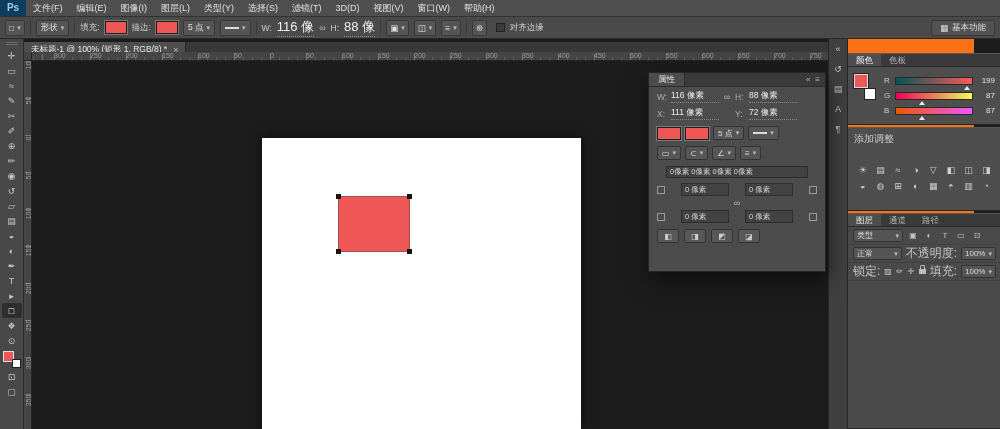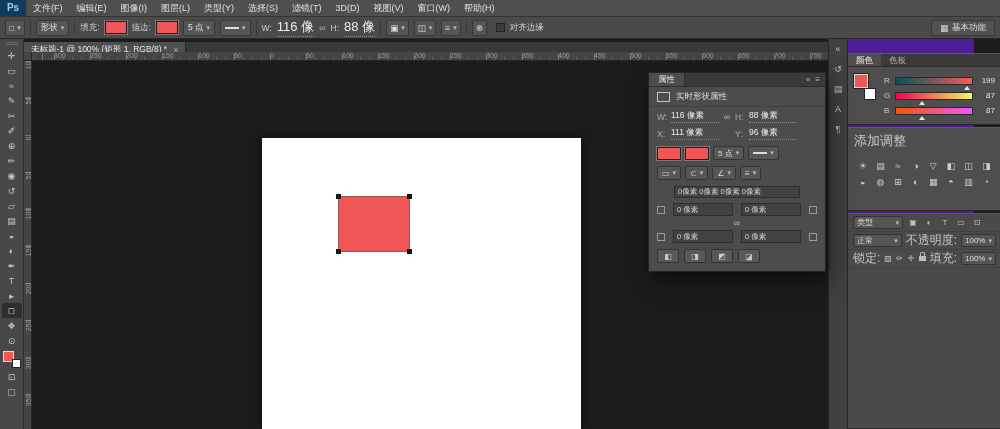--- a/index.html
+++ b/index.html
@@ -62,34 +62,34 @@
   .phicons{margin-left:auto;display:flex;gap:5px;padding-right:5px;color:#b5b5b5;font-size:8px}
   .ptitle{display:flex;align-items:center;gap:6px;padding:4px 8px 3px 8px;border-bottom:1px solid #414141;font-size:8.5px;color:#ddd}
   .shpicon{width:13px;height:10px;border:1px solid #c5c5c5;flex:none}
   .dims{padding:3px 8px;display:grid;grid-template-columns:14px 48px 16px 14px 48px;row-gap:4px;align-items:center;font-size:8.5px}
   .dlbl{color:#adadad}
   .dval{color:#eaeaea;border-bottom:1px dotted #8a8a8a}
   .dlnk{color:#bbb;text-align:center;font-size:9px}
   .srow{display:flex;align-items:center;gap:4px;padding:3px 8px}
   .psw{width:24px;height:13px;background:var(--red);border:1px solid #1f1f1f;box-shadow:0 0 0 1px #7a7a7a;flex:none}
   .pdrop{display:flex;align-items:center;gap:3px;height:14px;background:#565656;border:1px solid #333;border-radius:2px;padding:0 4px;font-size:8px;color:#ddd;white-space:nowrap}
-  .sumbar{margin:3px 25px;height:12px;background:var(--field);border:1px solid #2e2e2e;display:flex;align-items:center;padding:0 3px;font-size:7.5px;color:#d5d5d5}
-  .rrow{display:flex;align-items:center;gap:8px;padding:2px 8px}
+  .sumbar{margin:3px 17px;height:12px;background:var(--field);border:1px solid #2e2e2e;display:flex;align-items:center;padding:0 3px;font-size:7.5px;color:#d5d5d5}
+  .rrow{display:flex;align-items:center;gap:16px;padding:2px 8px}
   .csq{width:8px;height:8px;border:1px solid #9a9a9a;flex:none}
   .rfld{flex:1;height:13px;background:var(--field);border:1px solid #2e2e2e;display:flex;align-items:center;padding:0 3px;font-size:7.5px;color:#d5d5d5}
   .linkrow{height:10px;display:flex;justify-content:center;align-items:center;color:#bbb;font-size:9px}
   .pfoot{display:flex;gap:5px;padding:4px 8px}
   .pbtn{width:22px;height:14px;background:#585858;border:1px solid #333;border-radius:2px;display:flex;align-items:center;justify-content:center;font-size:8px;color:#ccc}
 
   
   .dock{position:absolute;left:828px;top:39px;width:19px;height:390px;background:#404040;border-left:1px solid #292929;display:flex;flex-direction:column;align-items:center;gap:7px;padding-top:3px}
   .di{width:15px;height:13px;display:flex;align-items:center;justify-content:center;color:#c5c5c5;font-size:9px}
 
   
-  .rcol{position:absolute;left:847px;top:39px;width:127px;height:390px;background:#4c1d95;border-left:1px solid #262626}
+  .rcol{position:absolute;left:847px;top:39px;width:127px;height:390px;background:#f97316;border-left:1px solid #262626}
   .pnl{position:absolute;left:0;width:153px;background:var(--panel);border-top:1px solid #5a5a5a;border-bottom:1px solid #262626}
   .ptabs{height:13px;background:#3a3a3a;display:flex;border-bottom:1px solid #2c2c2c}
   .pt{padding:0 8px;line-height:13px;font-size:8.5px;color:#b2b2b2;white-space:nowrap}
   .pt.on{background:var(--panel);color:#eee}
   
   .pnl.color{top:14px;height:72px}
   .cbody{display:flex;gap:6px;padding:7px 6px 4px 6px}
   .fgbg{position:relative;width:24px;height:28px;flex:none}
   .fg{position:absolute;left:0;top:0;width:14px;height:14px;background:var(--red);border:1px solid #ddd;box-shadow:0 0 0 1px #222}
   .bgc{position:absolute;right:2px;bottom:2px;width:12px;height:12px;background:#fff;border:1px solid #222}
@@ -98,21 +98,21 @@
   .chl{width:7px;font-size:8px;color:#ccc}
   .trk{flex:1;height:8px;border:1px solid #2a2a2a;position:relative}
   .trk.r{background:linear-gradient(to right,rgb(0,87,87),rgb(255,87,87))}
   .trk.g{background:linear-gradient(to right,rgb(239,0,87),rgb(239,255,87))}
   .trk.b{background:linear-gradient(to right,rgb(239,87,0),rgb(239,87,255))}
   .mk{position:absolute;bottom:-6px;width:0;height:0;border:3px solid transparent;border-bottom:4px solid #e8e8e8;transform:translateX(-3px)}
   .chv{width:18px;text-align:right;font-size:8px;color:#e5e5e5}
   
   .pnl.adj{top:88px;height:84px}
   .abody{padding:4px 6px}
-  .addlabel{font-size:13px;color:#c8c8c8;margin-bottom:8px}
+  .addlabel{font-size:10px;color:#c8c8c8;margin-bottom:16px}
   .agrid{display:flex;flex-wrap:wrap}
   .ai{width:12.5%;height:16px;display:flex;align-items:center;justify-content:center;color:#cfcfcf;font-size:9px}
   
   .pnl.lyr{top:174px;height:216px;background:#4a4a4a}
   .lrow{display:flex;align-items:center;gap:4px;padding:2px 5px;border-bottom:1px solid #414141;height:18px}
   .llbl{font-size:12px;color:#c5c5c5;white-space:nowrap}
   .ldrop{display:flex;align-items:center;justify-content:space-between;gap:3px;height:13px;background:#555;border:1px solid #333;border-radius:2px;padding:0 3px;font-size:8px;color:#ddd;white-space:nowrap}
   .fic{width:12px;height:12px;display:flex;align-items:center;justify-content:center;color:#c5c5c5;font-size:8px}
   .lay{display:flex;align-items:center;gap:5px;height:22px;padding:0 4px 0 0;border-bottom:1px solid #424242}
   .lay.sel{background:var(--sel)}
@@ -336,35 +336,31 @@
 </div>
 
 <div class="props">
   <div class="phead">
     <span class="ptab2">属性</span>
     <span class="phicons">
       <span>«</span>
       <span>≡</span>
     </span>
   </div>
-  <div class="ptitle">
-    <span class="shpicon"></span>
-    <span>实时形状属性</span>
-  </div>
   <div class="dims">
     <span class="dlbl">W:</span>
     <span class="dval">116 像素</span>
     <span class="dlnk">∞</span>
     <span class="dlbl">H:</span>
     <span class="dval">88 像素</span>
     <span class="dlbl">X:</span>
     <span class="dval">111 像素</span>
     <span></span>
     <span class="dlbl">Y:</span>
-    <span class="dval">96 像素</span>
+    <span class="dval">72 像素</span>
   </div>
   <div class="srow">
     <span class="psw"></span>
     <span class="psw"></span>
     <div class="pdrop">
       <span>5 点</span>
       <span class="caret">▾</span>
     </div>
     <div class="pdrop">
       <span class="linesample"></span>
@@ -485,20 +481,25 @@
         <span class="ai">◐</span>
         <span class="ai">▦</span>
         <span class="ai">◓</span>
         <span class="ai">▥</span>
         <span class="ai">◔</span>
       </div>
     </div>
   </div>
 
   <div class="pnl lyr">
+    <div class="ptabs">
+      <span class="pt on">图层</span>
+      <span class="pt">通道</span>
+      <span class="pt">路径</span>
+    </div>
     <div class="lrow">
       <div class="ldrop" style="width:50px">
         <span>类型</span>
         <span class="caret">▾</span>
       </div>
       <span class="fic">▣</span>
       <span class="fic">◐</span>
       <span class="fic">T</span>
       <span class="fic">▭</span>
       <span class="fic">⊡</span>

